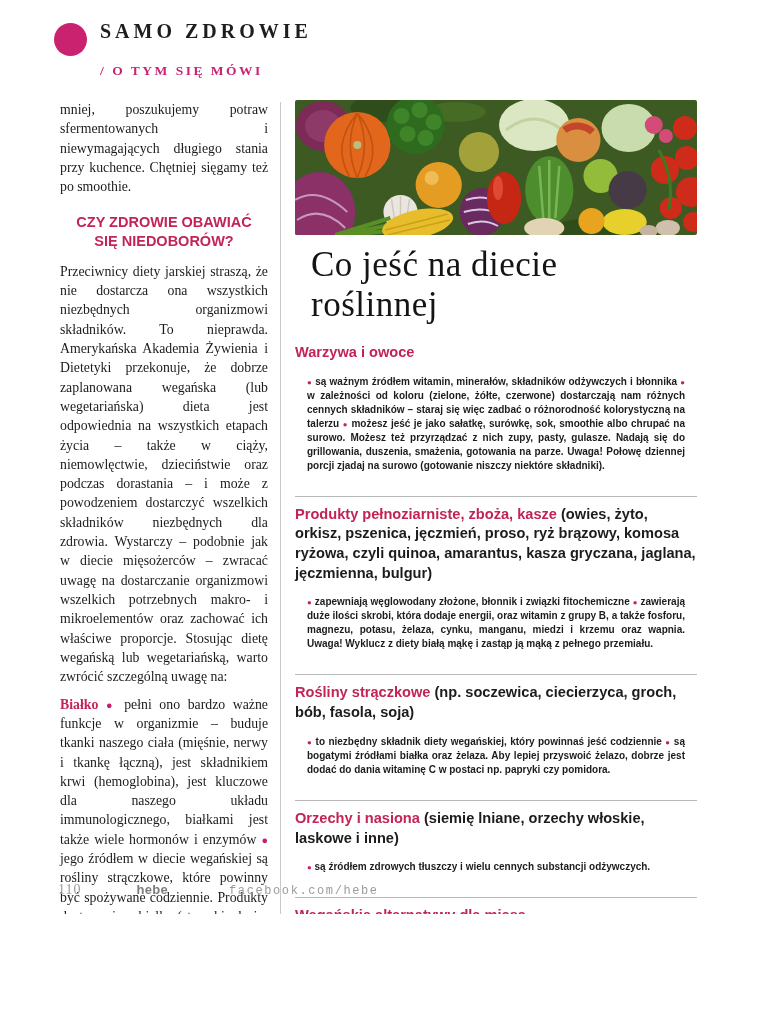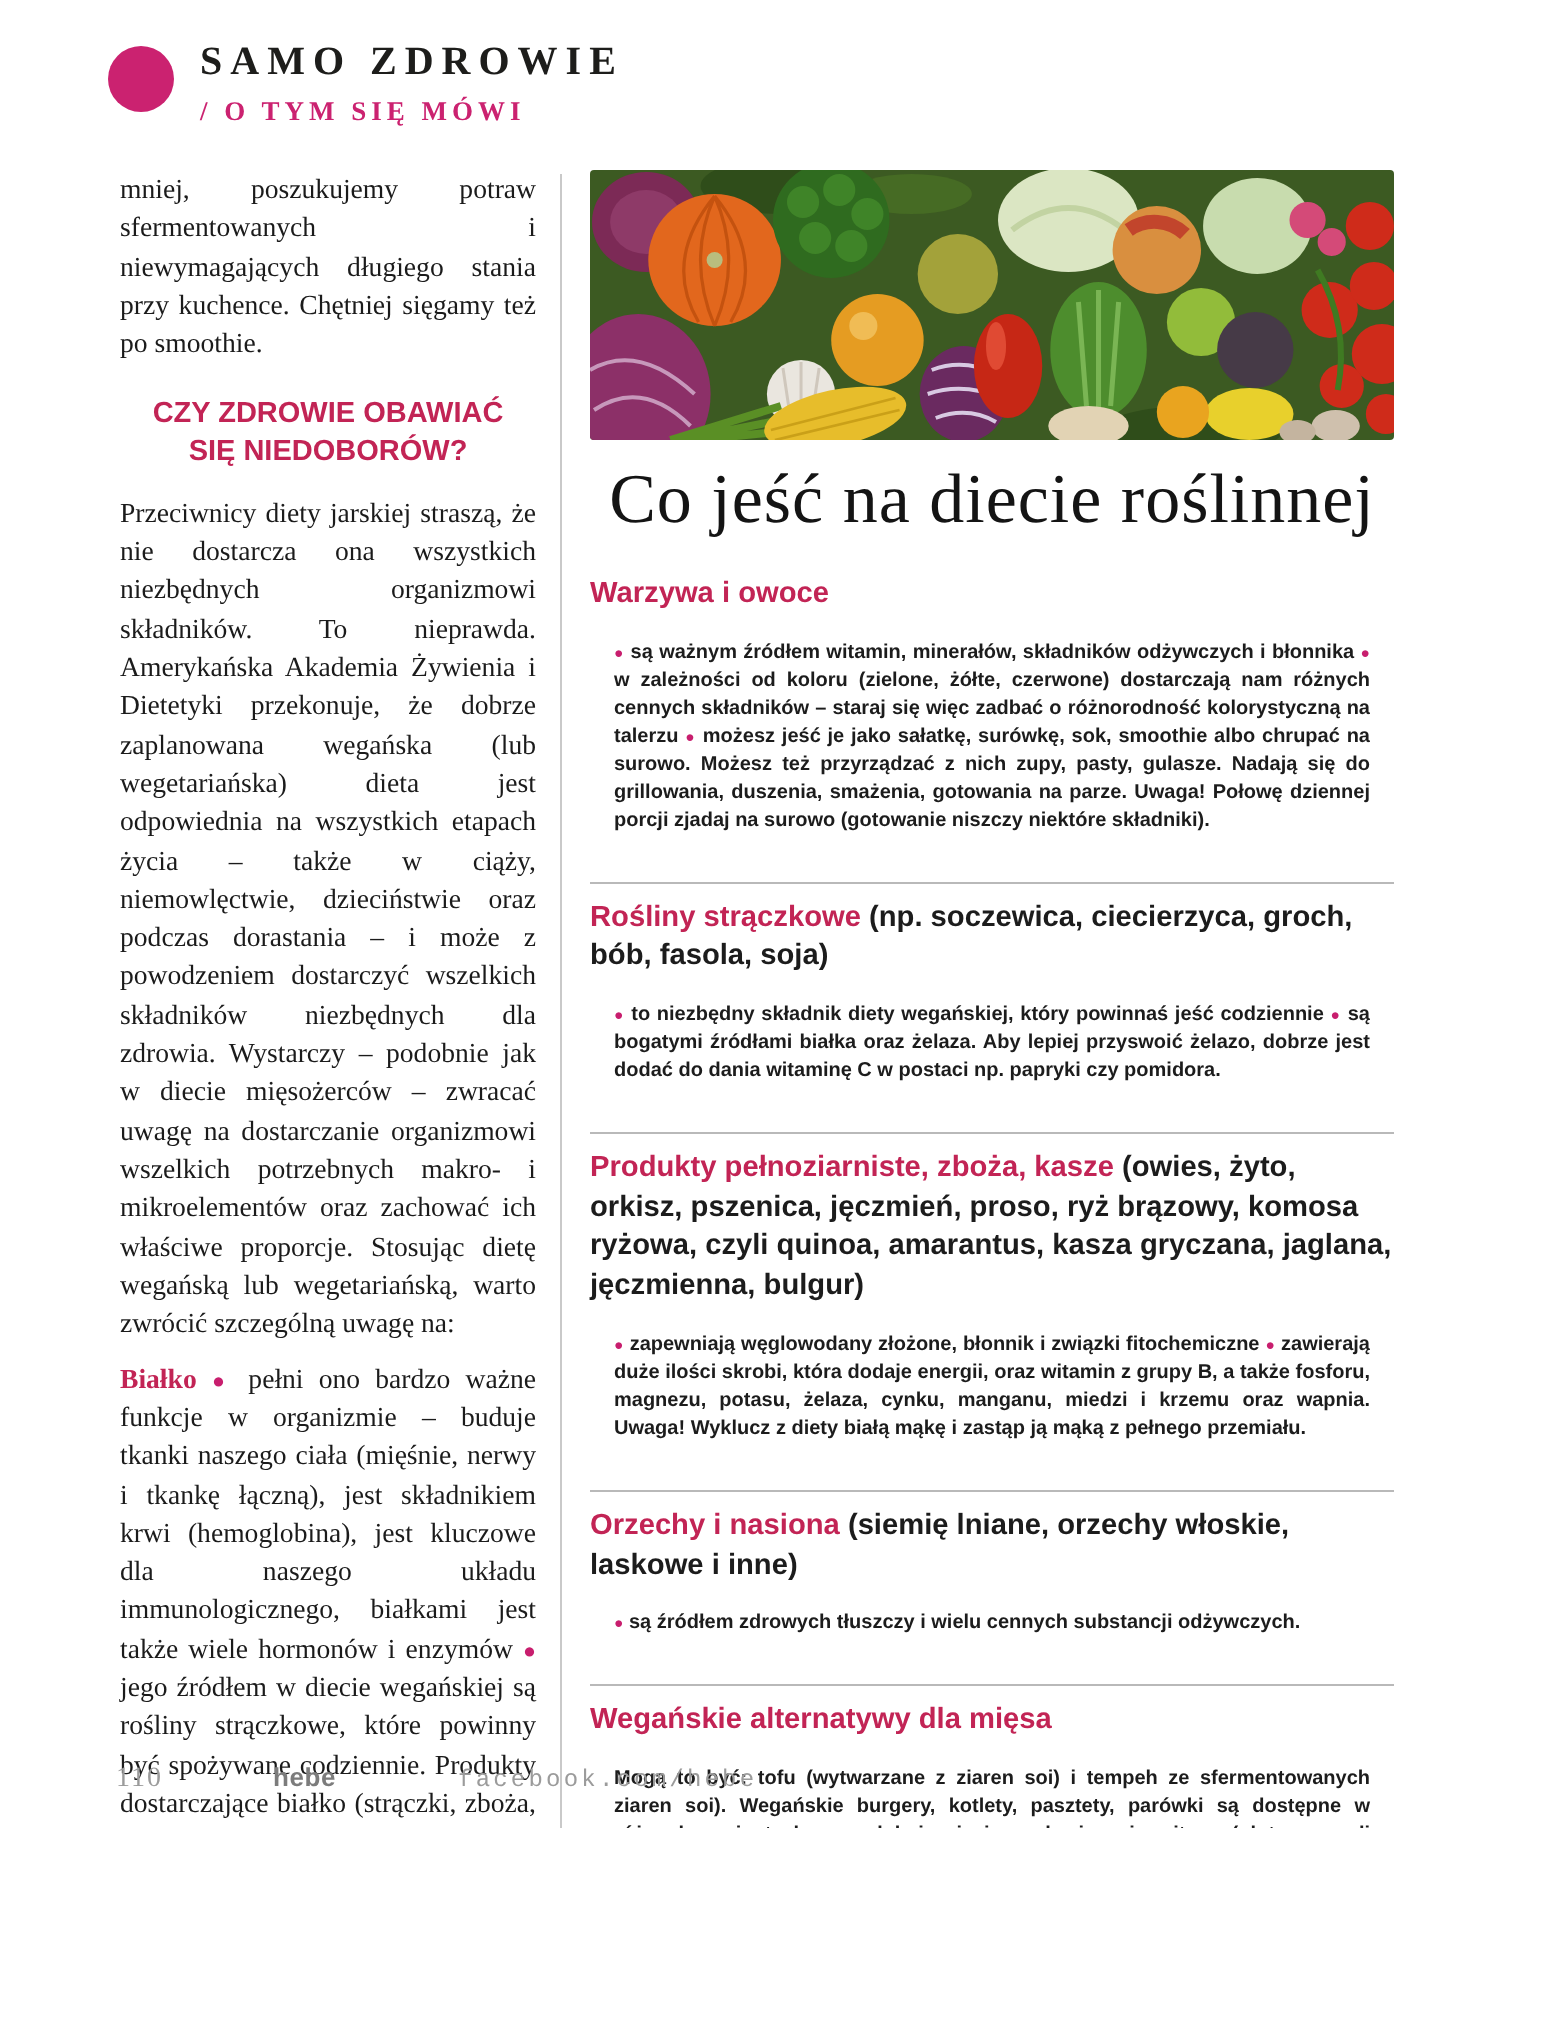--- a/index.html
+++ b/index.html
@@ -6,38 +6,38 @@
   .page{position:relative;width:775px;height:914px;background:#fff;overflow:hidden;
         font-family:"Liberation Sans",sans-serif;color:#1c1c1c;}
 
   
   .masthead{display:flex;align-items:flex-start;padding:20px 0 0 54px;}
   .dot{width:33px;height:33px;border-radius:50%;background:#cb2270;flex:none;margin-top:3px;}
   .mast-text{margin-left:13px;}
   .mast-title{font-family:"Liberation Serif",serif;font-size:20px;font-weight:700;
               letter-spacing:4px;color:#1d1d1b;margin:0;}
   .mast-sub{font-family:"Liberation Serif",serif;font-size:13.5px;font-weight:600;
-            letter-spacing:2.5px;color:#cb2270;margin-top:5px;}
+            letter-spacing:2.5px;color:#cb2270;margin-top:20px;}
 
   
   .content{display:flex;align-items:stretch;padding:21px 78px 0 60px;}
   .leftcol{width:208px;flex:none;}
   .vdiv{width:1px;background:#c9c9c9;margin:2px 14px 78px 12px;}
   .rightcol{flex:1;min-width:0;}
 
   
   .serif{font-family:"Liberation Serif",serif;font-size:13.8px;line-height:1.4;
          text-align:justify;color:#1b1b1b;margin:0 0 8px;}
   .leftheading{font-family:"Liberation Sans",sans-serif;font-weight:700;color:#c22455;
                text-align:center;font-size:14.5px;line-height:1.35;margin:16px 6px 10px;}
 
   
   .photo{height:135px;border-radius:2px;overflow:hidden;line-height:0;}
   .headline{font-family:"Liberation Serif",serif;font-size:35px;font-weight:400;color:#141414;
-            letter-spacing:.5px;margin:10px 4px 10px;text-align:center;}
+            letter-spacing:.5px;margin:10px 16px 10px;}
   .sec{border-bottom:1px solid #b9b9b9;padding:8px 0 11px;}
   .sec h3{font-size:14.6px;margin:0 0 3px;line-height:1.35;}
   .sec-title{color:#c22455;font-weight:700;}
   .sec-suffix{color:#1c1c1c;font-weight:700;}
   .sec-body{font-size:10px;line-height:1.4;margin:12px;text-align:justify;color:#1c1c1c;font-weight:bold;}
 
   .blt{color:#c81e6e;font-size:.78em;}
   .pk{color:#c22455;}
 
   
@@ -133,27 +133,27 @@
       </div>
 
       <h2 class="headline">Co jeść na diecie roślinnej</h2>
 
       <section class="sec">
         <h3><span class="sec-title">Warzywa i owoce</span><span class="sec-suffix"></span></h3>
         <p class="sec-body"><span class="blt">●</span> są ważnym źródłem witamin, minerałów, składników odżywczych i błonnika <span class="blt">●</span> w zależności od koloru (zielone, żółte, czerwone) dostarczają nam różnych cennych składników – staraj się więc zadbać o różnorodność kolorystyczną na talerzu <span class="blt">●</span> możesz jeść je jako sałatkę, surówkę, sok, smoothie albo chrupać na surowo. Możesz też przyrządzać z nich zupy, pasty, gulasze. Nadają się do grillowania, duszenia, smażenia, gotowania na parze. <b>Uwaga!</b> Połowę dziennej porcji zjadaj na surowo (gotowanie niszczy niektóre składniki).</p>
       </section>
 
       <section class="sec">
-        <h3><span class="sec-title">Rośliny strączkowe</span><span class="sec-suffix"> (np. soczewica, ciecierzyca, groch, bób, fasola, soja)</span></h3>
-        <p class="sec-body"><span class="blt">●</span> to niezbędny składnik diety wegańskiej, który powinnaś jeść codziennie <span class="blt">●</span> są bogatymi źródłami białka oraz żelaza. Aby lepiej przyswoić żelazo, dobrze jest dodać do dania witaminę C w postaci np. papryki czy pomidora.</p>
+        <h3><span class="sec-title">Produkty pełnoziarniste, zboża, kasze</span><span class="sec-suffix"> (owies, żyto, orkisz, pszenica, jęczmień, proso, ryż brązowy, komosa ryżowa, czyli quinoa, amarantus, kasza gryczana, jaglana, jęczmienna, bulgur)</span></h3>
+        <p class="sec-body"><span class="blt">●</span> zapewniają węglowodany złożone, błonnik i związki fitochemiczne <span class="blt">●</span> zawierają duże ilości skrobi, która dodaje energii, oraz witamin z grupy B, a także fosforu, magnezu, potasu, żelaza, cynku, manganu, miedzi i krzemu oraz wapnia. <b>Uwaga!</b> Wyklucz z diety białą mąkę i zastąp ją mąką z pełnego przemiału.</p>
       </section>
 
       <section class="sec">
-        <h3><span class="sec-title">Produkty pełnoziarniste, zboża, kasze</span><span class="sec-suffix"> (owies, żyto, orkisz, pszenica, jęczmień, proso, ryż brązowy, komosa ryżowa, czyli quinoa, amarantus, kasza gryczana, jaglana, jęczmienna, bulgur)</span></h3>
-        <p class="sec-body"><span class="blt">●</span> zapewniają węglowodany złożone, błonnik i związki fitochemiczne <span class="blt">●</span> zawierają duże ilości skrobi, która dodaje energii, oraz witamin z grupy B, a także fosforu, magnezu, potasu, żelaza, cynku, manganu, miedzi i krzemu oraz wapnia. <b>Uwaga!</b> Wyklucz z diety białą mąkę i zastąp ją mąką z pełnego przemiału.</p>
+        <h3><span class="sec-title">Rośliny strączkowe</span><span class="sec-suffix"> (np. soczewica, ciecierzyca, groch, bób, fasola, soja)</span></h3>
+        <p class="sec-body"><span class="blt">●</span> to niezbędny składnik diety wegańskiej, który powinnaś jeść codziennie <span class="blt">●</span> są bogatymi źródłami białka oraz żelaza. Aby lepiej przyswoić żelazo, dobrze jest dodać do dania witaminę C w postaci np. papryki czy pomidora.</p>
       </section>
 
       <section class="sec">
         <h3><span class="sec-title">Orzechy i nasiona</span><span class="sec-suffix"> (siemię lniane, orzechy włoskie, laskowe i inne)</span></h3>
         <p class="sec-body"><span class="blt">●</span> są źródłem zdrowych tłuszczy i wielu cennych substancji odżywczych.</p>
       </section>
 
       <section class="sec">
         <h3><span class="sec-title">Wegańskie alternatywy dla mięsa</span><span class="sec-suffix"></span></h3>
         <p class="sec-body"><b>Mogą to być:</b> tofu (wytwarzane z ziaren soi) i tempeh ze sfermentowanych ziaren soi). Wegańskie burgery, kotlety, pasztety, parówki są dostępne w różnych wariantach – produkuje się je na bazie soi, seitanu (glutenu, czyli białka pszennego), ciecierzycy, fasoli, soczewicy, owocu chlebowca, łubinu, boczniaków.</p>

